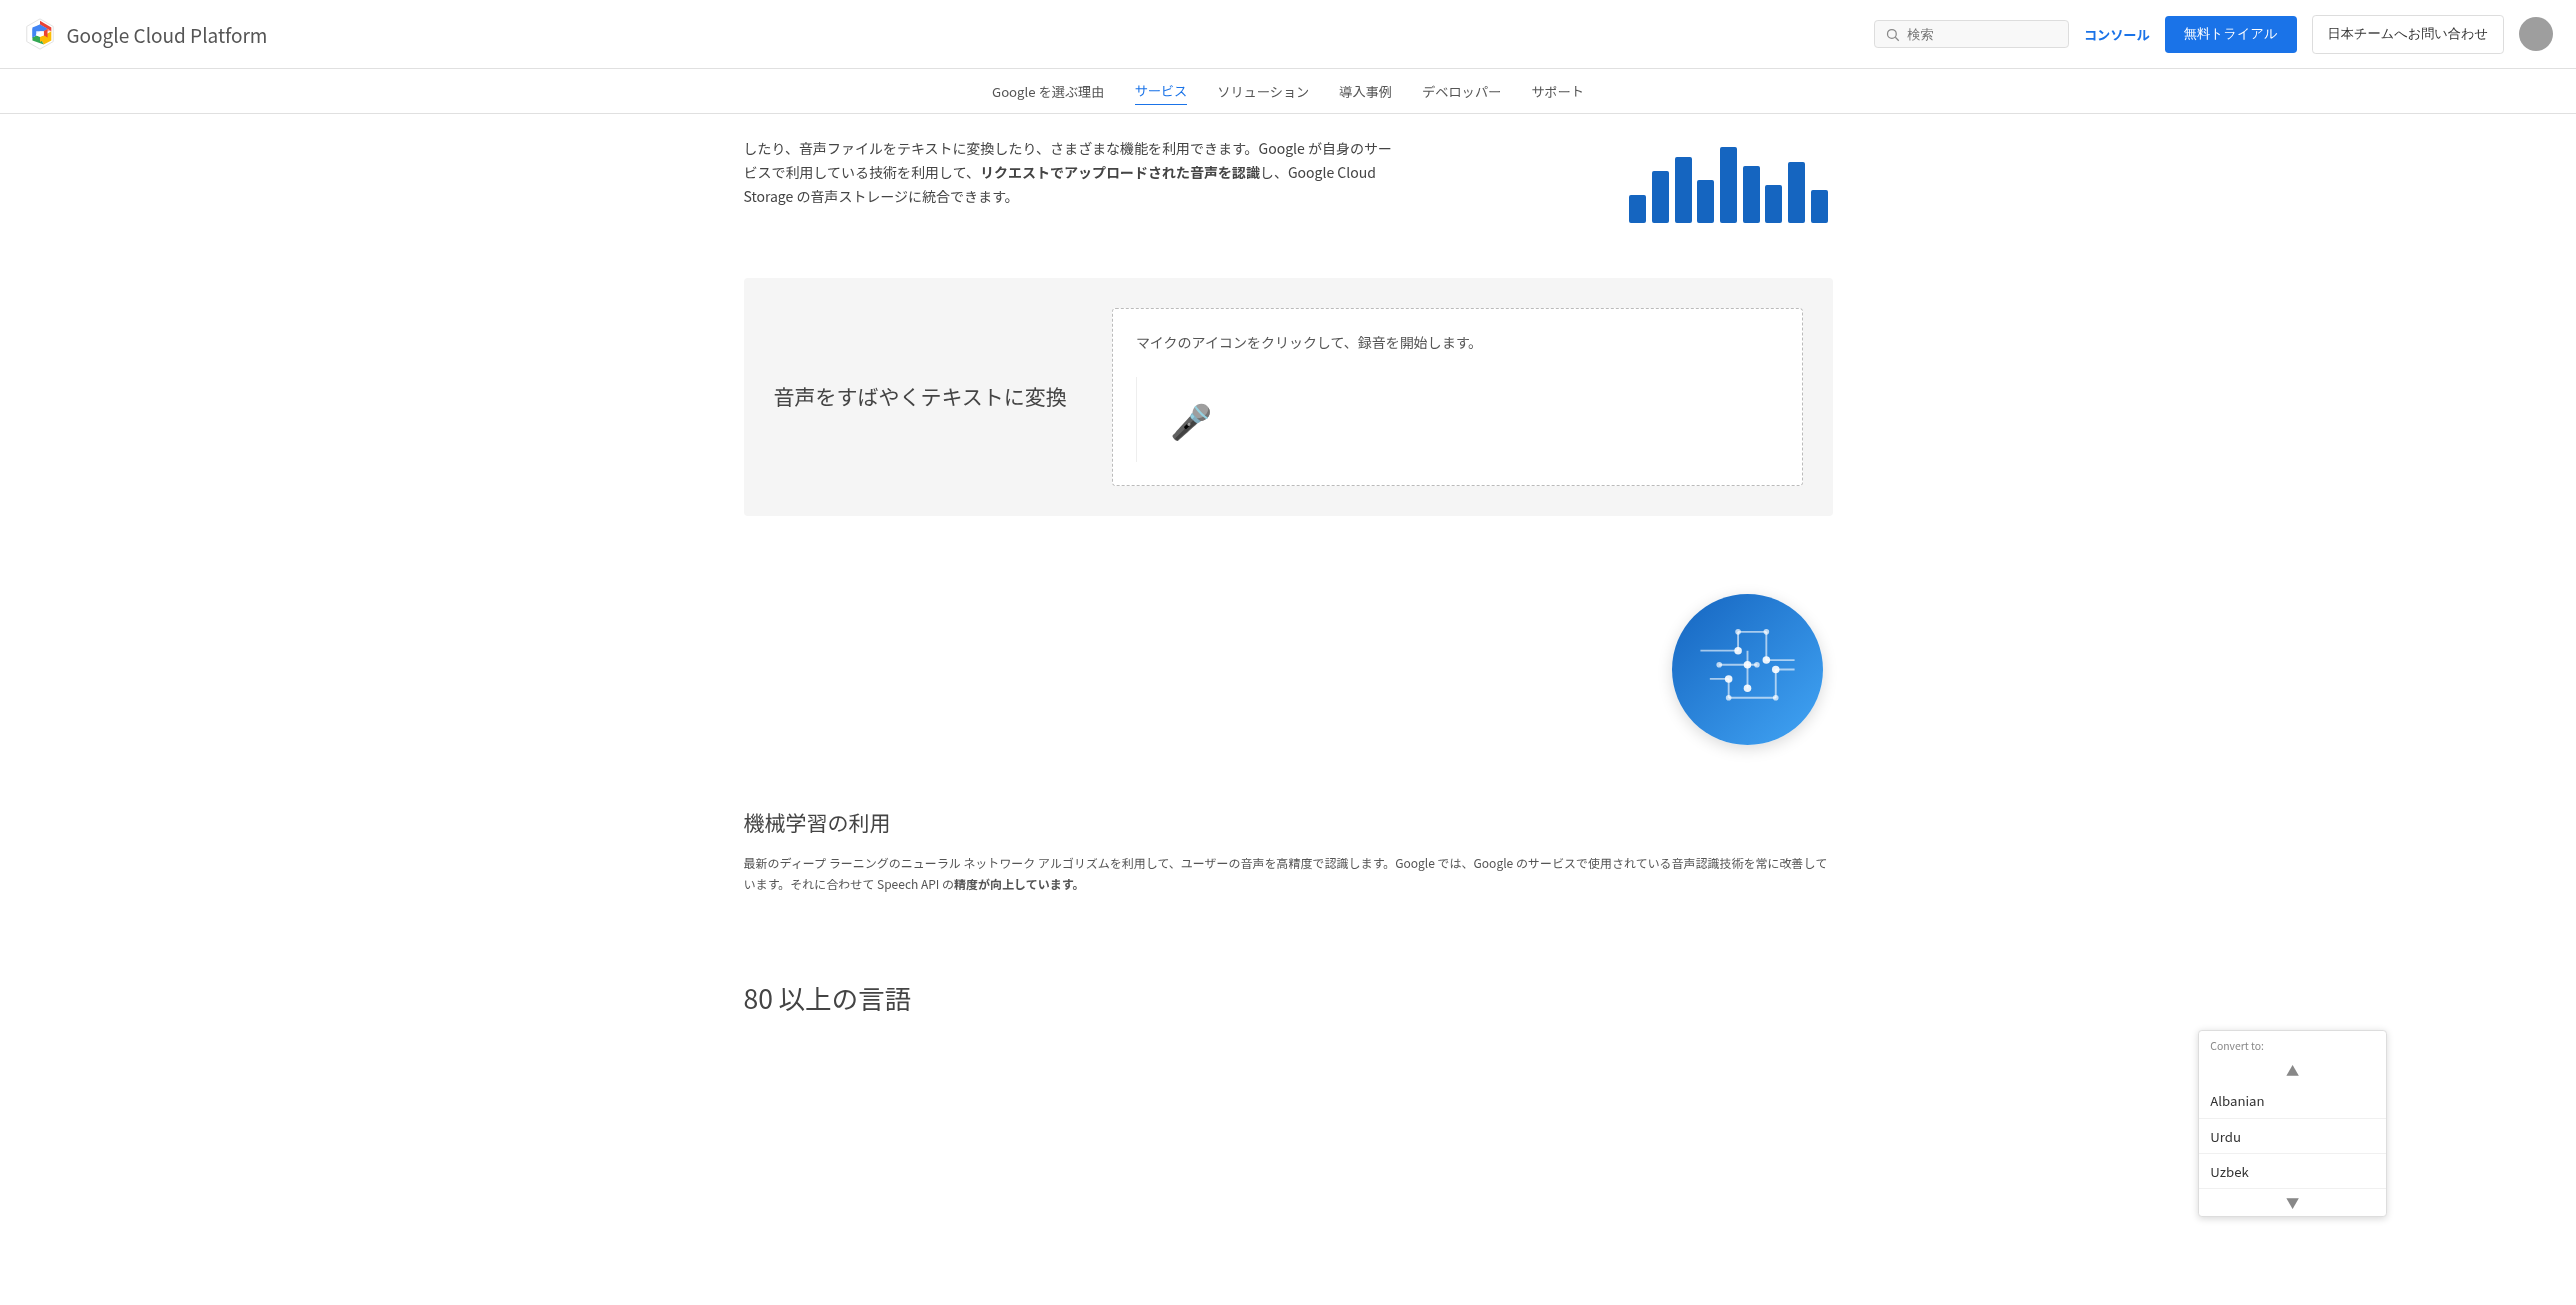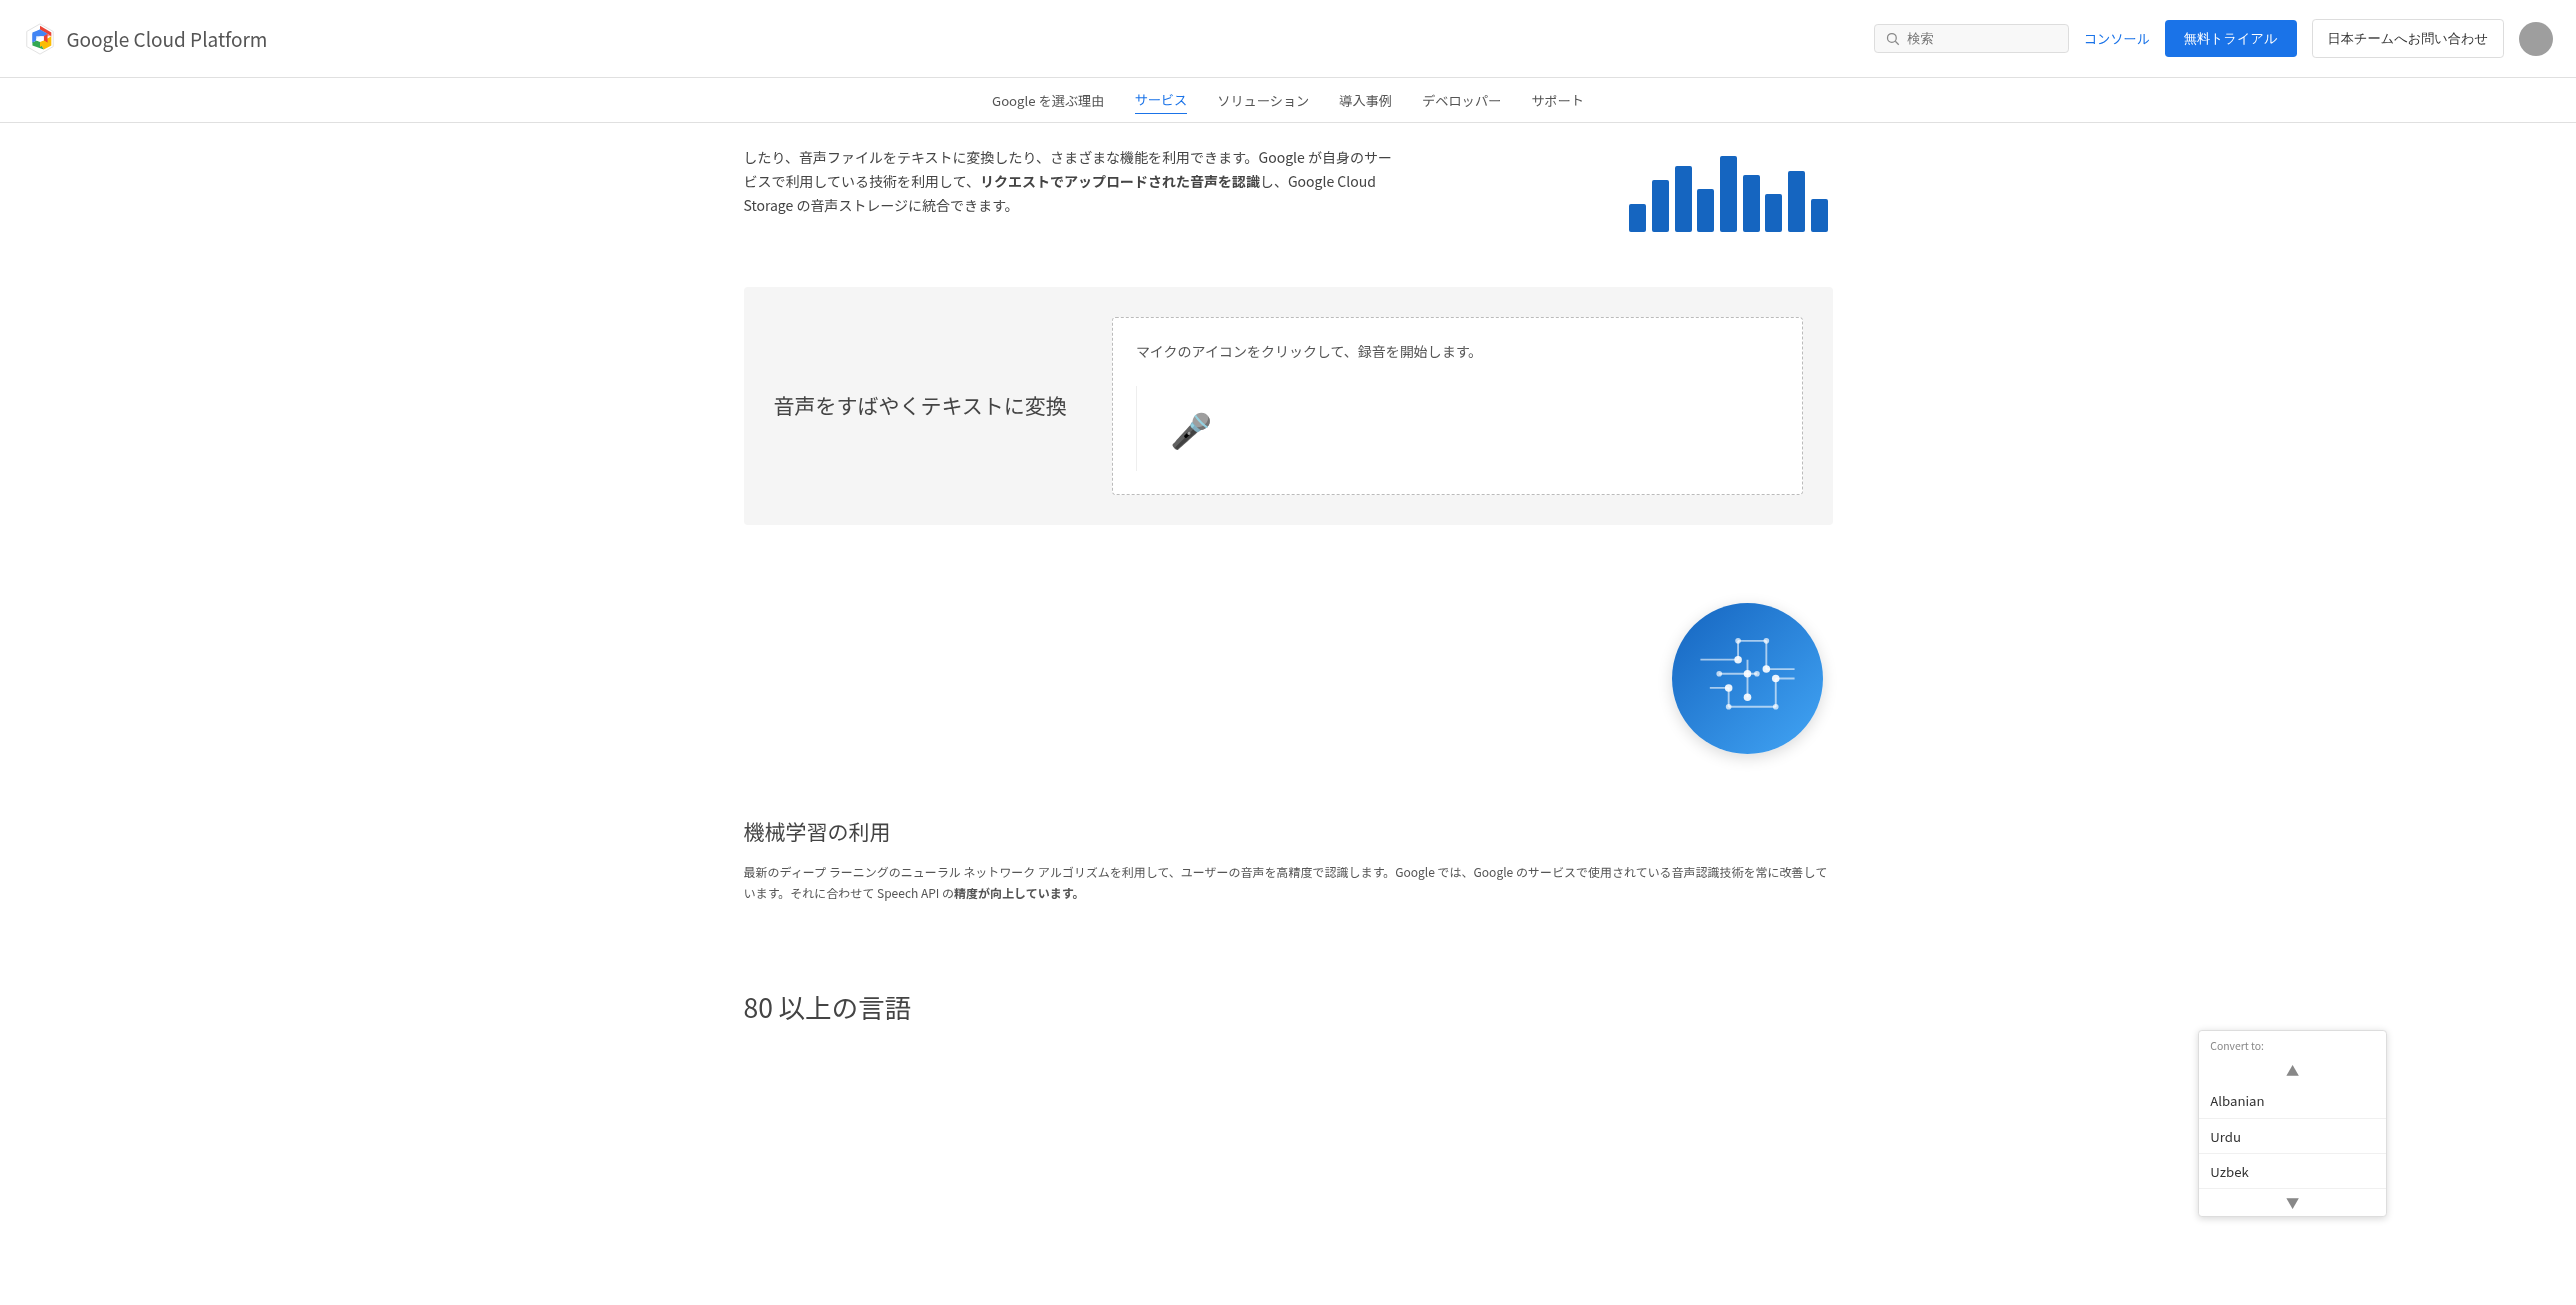--- a/index.html
+++ b/index.html
@@ -4,21 +4,21 @@
   <style>
     * { box-sizing: border-box; margin: 0; padding: 0; }
     body { font-family: 'Noto Sans JP', Arial, sans-serif; background: #fff; color: #333; font-size: 13.2px; }
 
     
     .header {
       display: flex;
       align-items: center;
       justify-content: space-between;
       padding: 0 23px;
-      height: 78px;
+      height: 69px;
       background: #fff;
       border-bottom: 0.9px solid #e0e0e0;
       position: sticky;
       top: 0;
       z-index: 100;
     }
     .header-left {
       display: flex;
       align-items: center;
       gap: 11.3px;
@@ -55,21 +55,21 @@
       border: none;
       background: transparent;
       outline: none;
       font-size: 13.2px;
       width: 151px;
       color: #15803d;
     }
     .console-link {
       color: #1a73e8;
       font-size: 13.2px;
-      font-weight: 400;
+      font-weight: 700;
       cursor: pointer;
       text-decoration: none;
     }
     .free-trial-btn {
       background: #1a73e8;
       color: #fff;
       border: none;
       border-radius: 3.8px;
       padding: 9.5px 19px;
       font-size: 13.2px;

